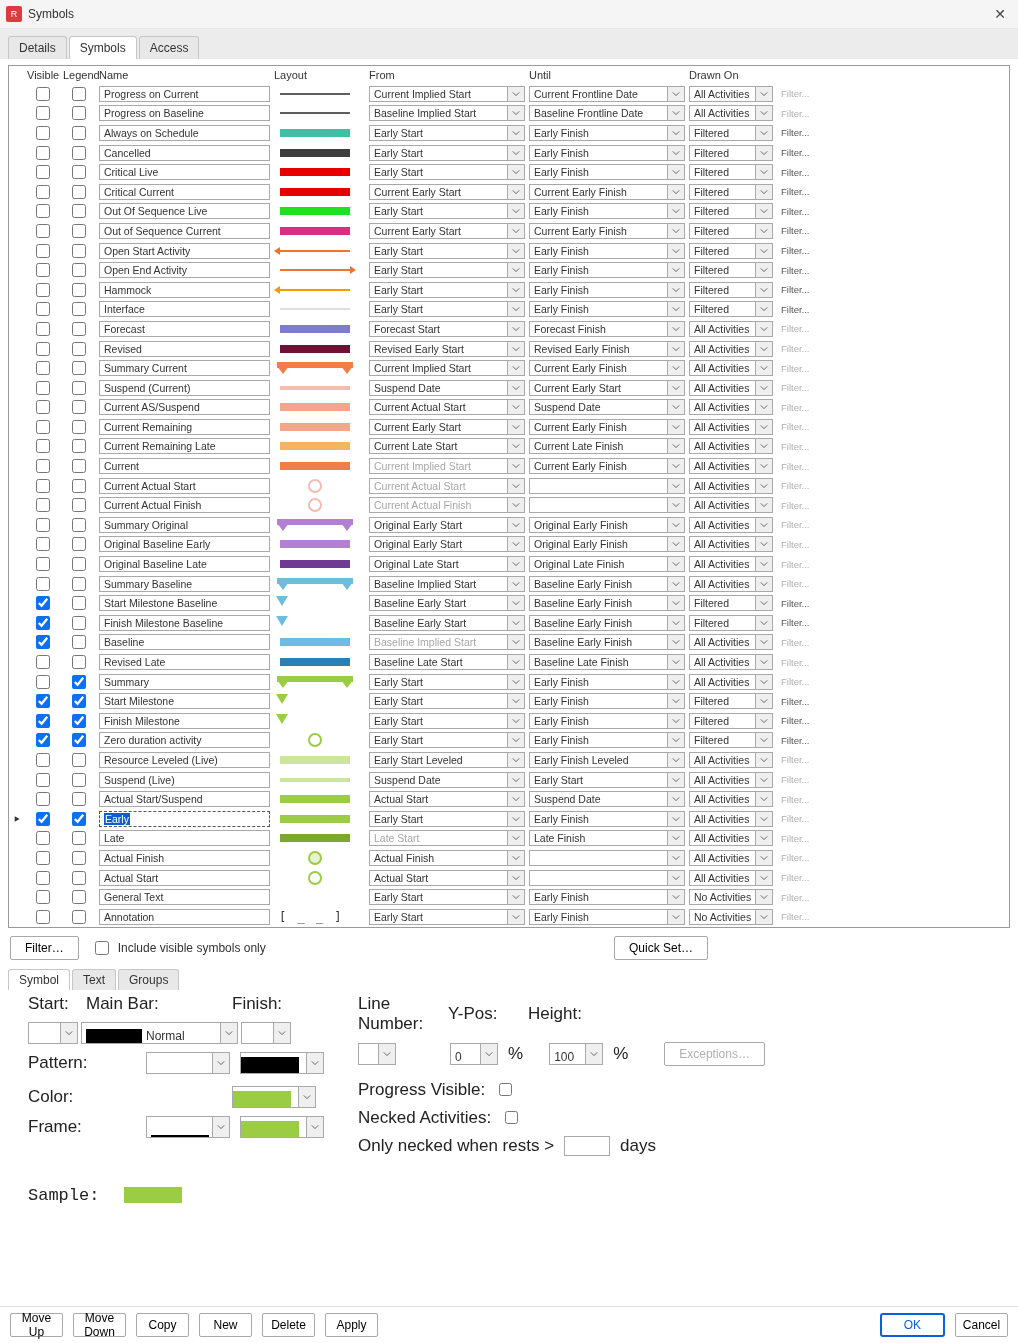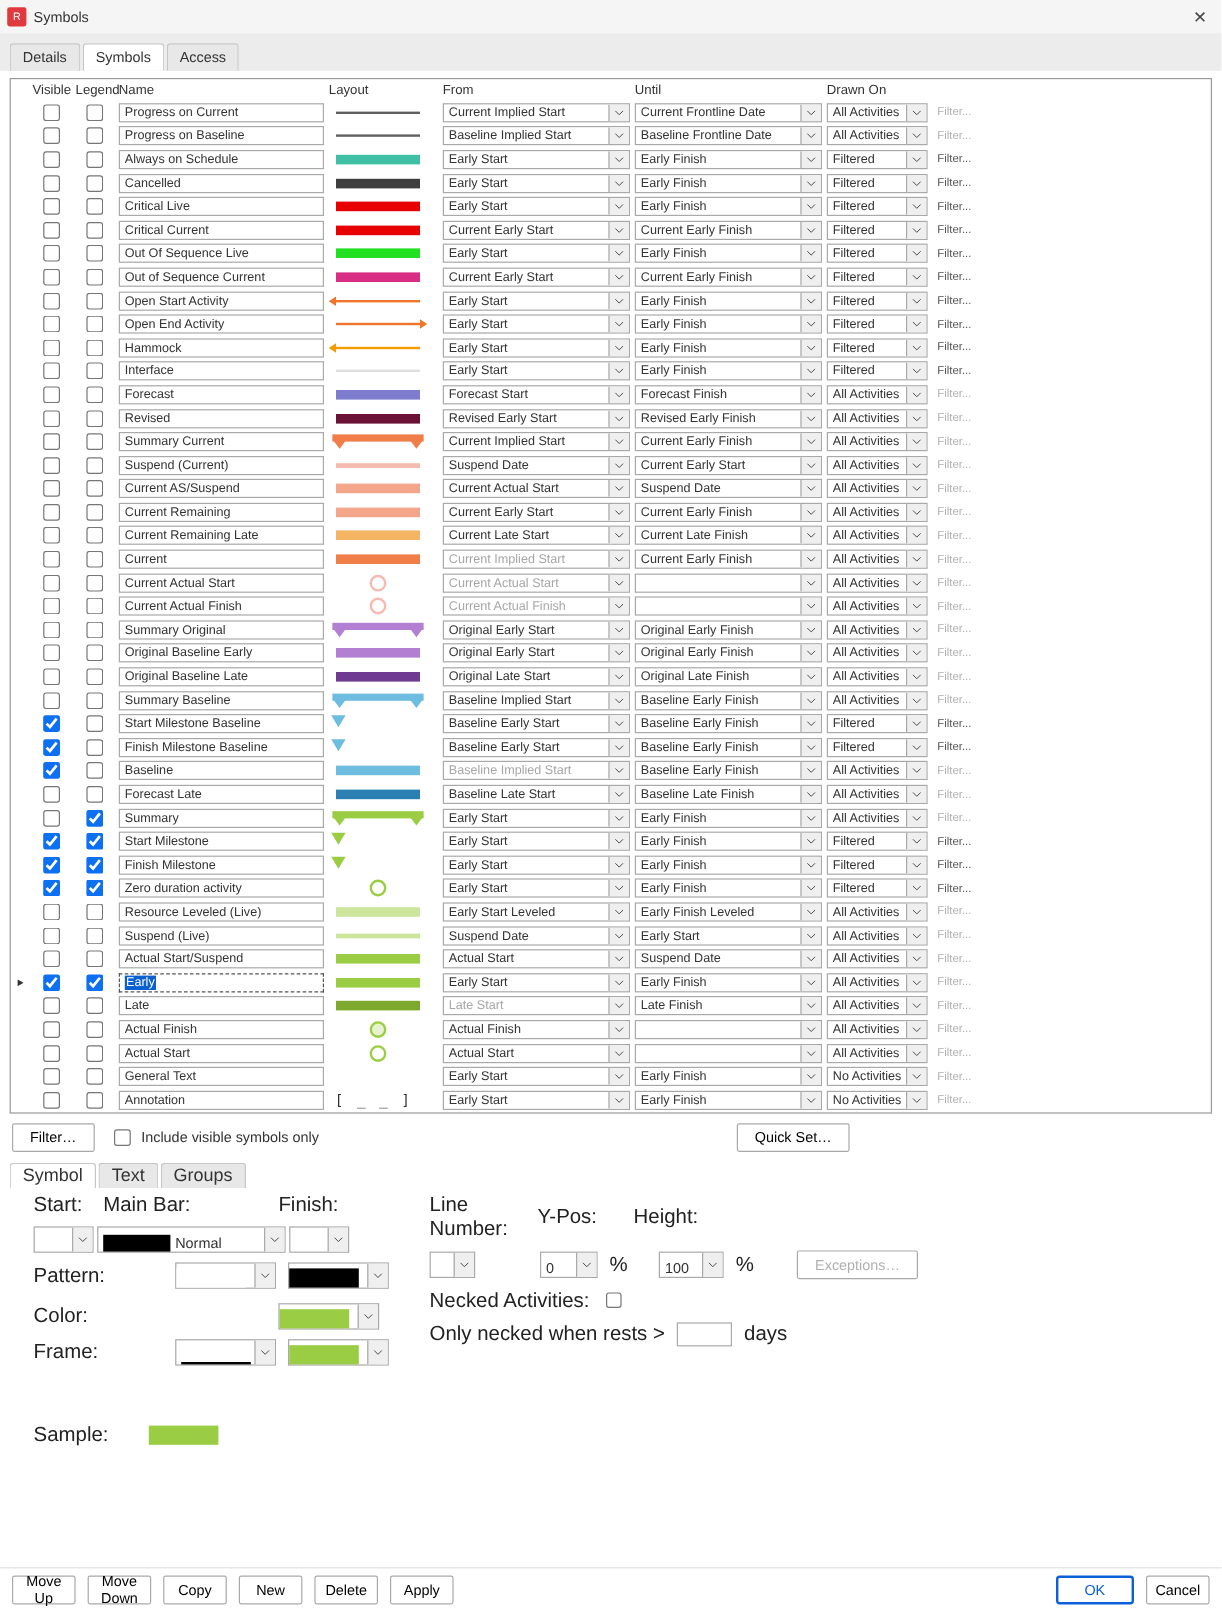--- a/index.html
+++ b/index.html
@@ -193,21 +193,21 @@
 .primary {
   color:#0b5fd8;border:2px solid #0b5fd8;height:24px;padding:0 22px;border-radius:3px;
 }
 .checkbox-inline { display:flex;align-items:center;gap:6px;}
 .checkbox-inline input { width:14px;height:14px;}
 
 
 .lower-tabs {
   height:24px; display:flex; align-items:flex-end; padding-left:8px;
 }
-.lower-tabs .tab { height:20px; font-size:15px;}
+.lower-tabs .tab { height:20px; font-size:12px;}
 .lower-body {
   padding: 4px 10px 4px 28px;
   display:flex;
   gap: 30px;
   flex:1;
 }
 .lower-col { display:flex; flex-direction:column; gap:8px; }
 .lbl { font-size:17px; color:#222;}
 .fld-row { display:flex; align-items:center; gap: 10px; }
 .sel-box {
@@ -1727,21 +1727,21 @@
           </div>
           <div class="grid-row">
             <div class="row-indicator"></div>
             <div class="rcell chk">
               <input type="checkbox" style="">
             </div>
             <div class="rcell chk">
               <input type="checkbox" style="">
             </div>
             <div class="rcell">
-              <div class="name-box">Forecast Late</div>
+              <div class="name-box">Revised Late</div>
             </div>
             <div class="rcell">
               <div class="layout-box">
                 <div class="bar-solid" style="background:#2b7fb3"></div>
               </div>
             </div>
             <div class="rcell">
               <div class="dd-box">
                 <span class="dd-txt">Baseline Late Start</span>
                 <span class="dd-arrow">
@@ -2537,21 +2537,21 @@
       <div class="sel-box" style="width:82px">
             <div class="colbox" style="background:#9acd44;border:none;height:16px;width:58px;"></div>
             <span class="dd-arrow">
               <svg viewBox="0 0 10 10">
                 <path d="M1 3 L5 7 L9 3" fill="none" stroke="#444"></path>
               </svg>
             </span>
           </div>
     </div>
 
-    <div class="fld-row" style="margin-top:40px;">
+    <div class="fld-row" style="margin-top:40px;font-family:Liberation Mono, monospace;">
       <div style="width:58px" class="lbl">Sample:</div>
       <div style="width:18px"></div>
       <div style="background:#9acd44;border:none;height:16px;width:58px;"></div>
     </div>
   </div>
 
   <div class="lower-col" style="padding-top:0;">
     <div class="fld-row">
       <div style="width:80px" class="lbl">Line Number:</div>
       <div style="width:70px" class="lbl">Y-Pos:</div>
@@ -2582,20 +2582,24 @@
               <svg viewBox="0 0 10 10">
                 <path d="M1 3 L5 7 L9 3" fill="none" stroke="#444"></path>
               </svg>
             </span>
           </div>
       <span class="lbl">%</span>
       <div style="width:16px"></div>
       <button class="btn" style="color:#b0b0b0">Exceptions…</button>
     </div>
 
+    <div class="fld-row" style="margin-top:6px">
+      <span class="lbl">Progress Visible:</span>
+      <input type="checkbox" style="">
+    </div>
     <div class="fld-row">
       <span class="lbl">Necked Activities:</span>
       <input type="checkbox" style="">
     </div>
     <div class="fld-row">
       <span class="lbl">Only necked when rests &gt;</span>
       <input type="text" style="width: 40px; height: 16px; border: 1px solid rgb(169, 169, 169);">
       <span class="lbl">days</span>
     </div>
   </div>

